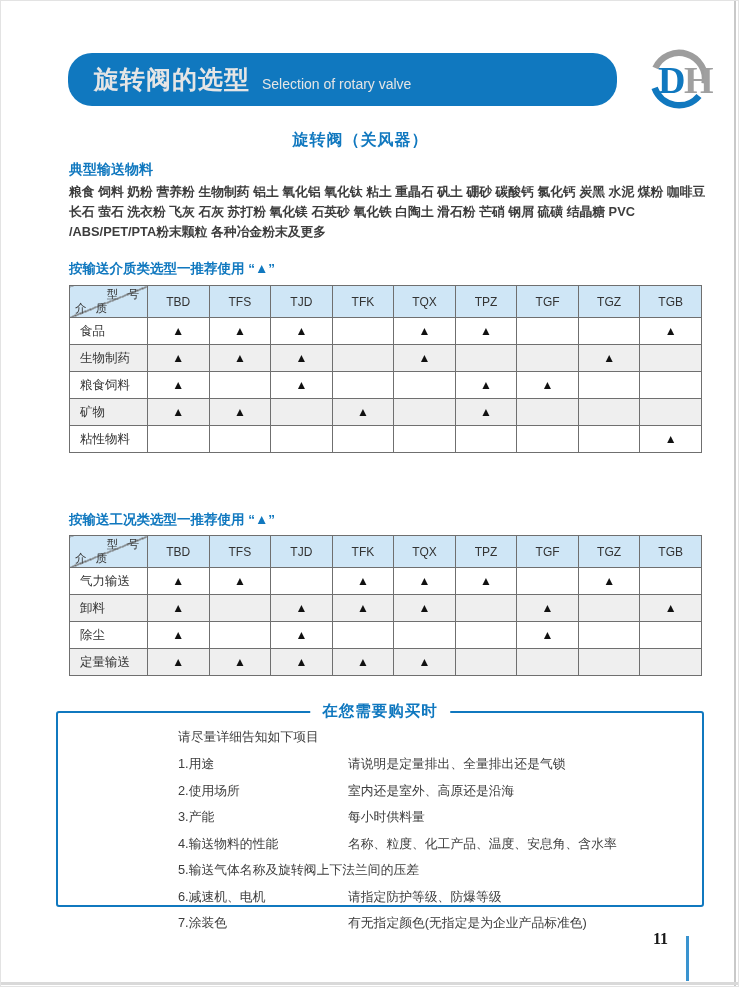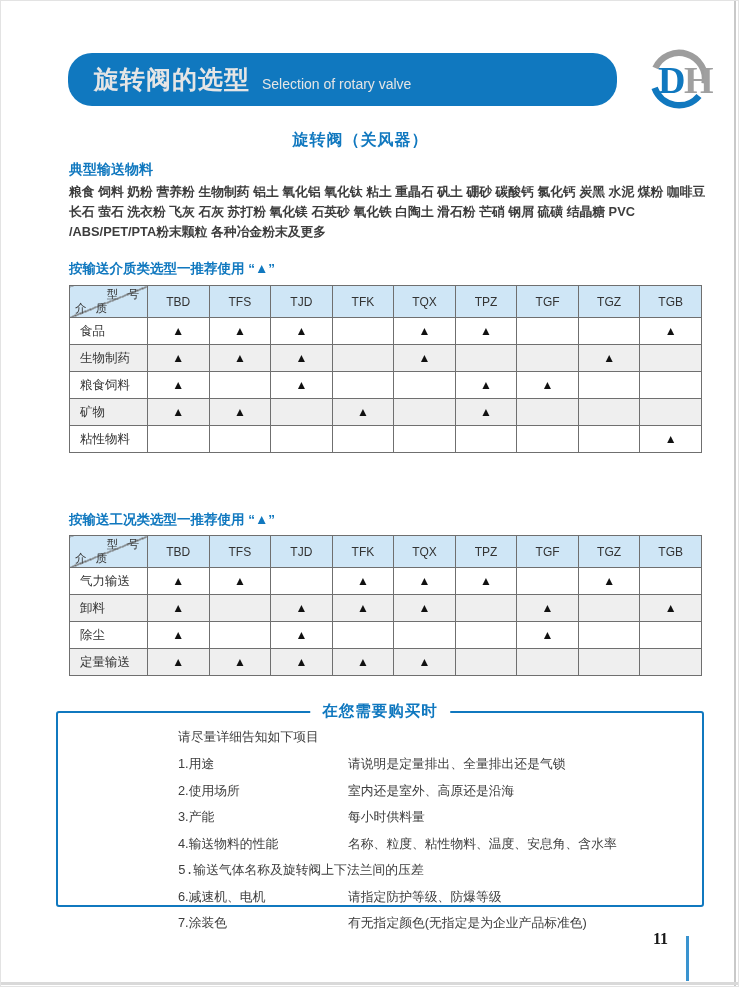--- a/index.html
+++ b/index.html
@@ -65,21 +65,21 @@
   }
   .box-title {
     position:absolute; top:-12px; left:50%; transform:translateX(-50%);
     background:#fff; padding:0 12px; color:#1078bf; font-size:15.5px; font-weight:bold;
     white-space:nowrap; letter-spacing:1px;
   }
   .box-content { position:absolute; left:120px; top:16px; right:20px; font-size:12.8px; color:#3d3d3d; }
   .box-intro { margin-bottom:10px; }
   .box-item { display:flex; margin-bottom:9.5px; }
   .box-item .lbl { width:170px; flex:0 0 170px; }
-  .box-item .lbl.wide { width:auto; flex:1 1 auto;font-family:Liberation Mono, monospace; }
+  .box-item .lbl.wide { width:auto; flex:1 1 auto; }
   .box-item .det { flex:1; }
 
   
   .page-num { position:absolute; left:652px; top:929px; font-family:"Liberation Serif","DejaVu Serif",serif; font-size:16px; font-weight:bold; color:#1a1a1a; }
   .page-num-line { position:absolute; left:685px; top:935px; width:2.5px; height:45px; background:#3a93cf; }
 </style>
 </head>
 <body>
 
 <div class="page">
@@ -268,21 +268,21 @@
         <div class="box-item">
           <span class="lbl">2.使用场所</span>
           <span class="det">室内还是室外、高原还是沿海</span>
         </div>
         <div class="box-item">
           <span class="lbl">3.产能</span>
           <span class="det">每小时供料量</span>
         </div>
         <div class="box-item">
           <span class="lbl">4.输送物料的性能</span>
-          <span class="det">名称、粒度、粘性物料、温度、安息角、含水率</span>
+          <span class="det">名称、粒度、化工产品、温度、安息角、含水率</span>
         </div>
         <div class="box-item">
           <span class="lbl wide">5.输送气体名称及旋转阀上下法兰间的压差</span>
         </div>
         <div class="box-item">
           <span class="lbl">6.减速机、电机</span>
           <span class="det">请指定防护等级、防爆等级</span>
         </div>
         <div class="box-item">
           <span class="lbl">7.涂装色</span>

